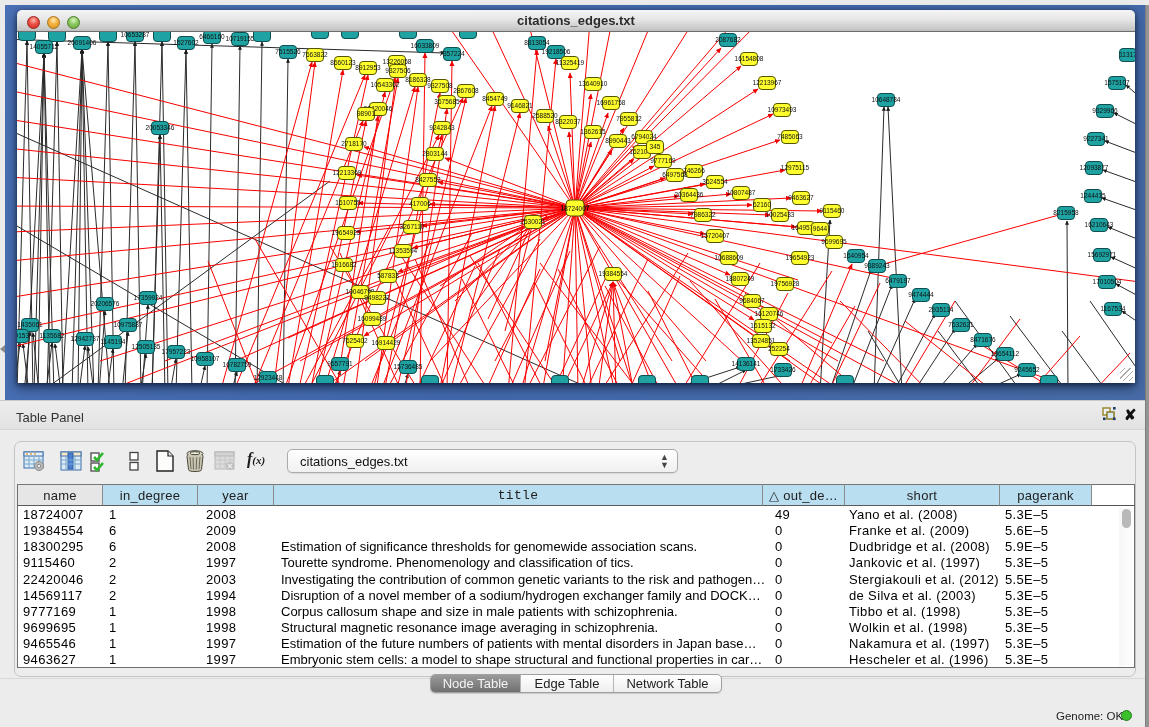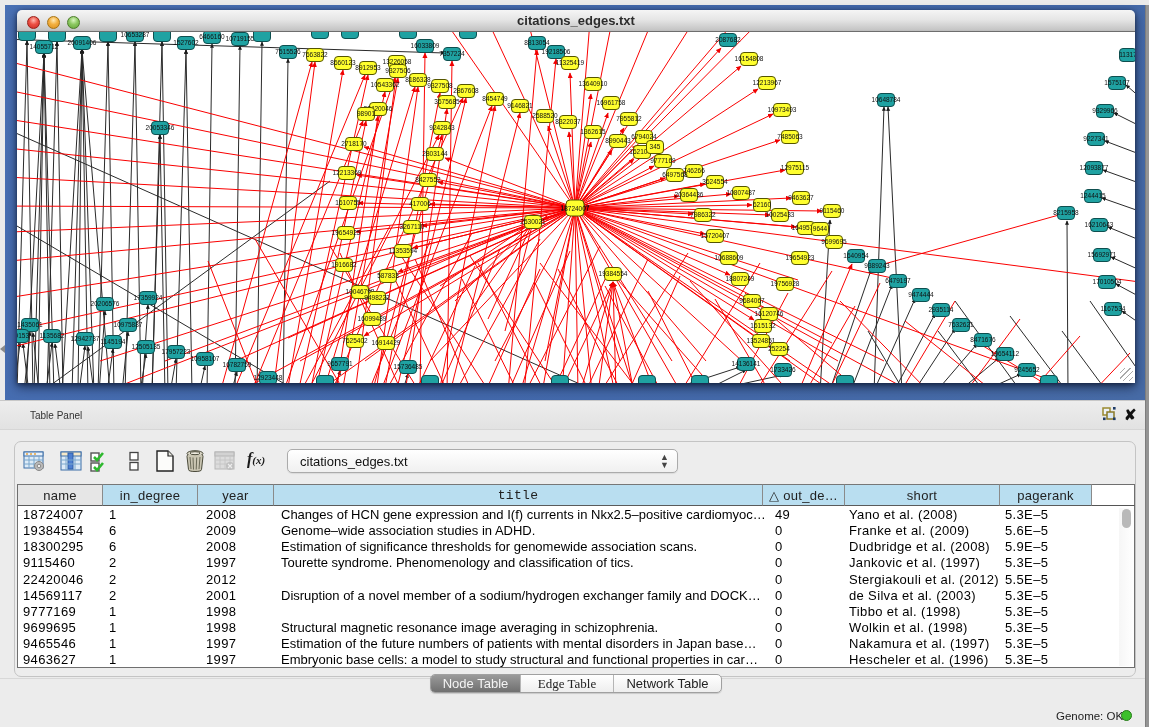--- a/index.html
+++ b/index.html
@@ -15,21 +15,21 @@
 .tl{position:absolute;top:5.5px;width:11px;height:11px;border-radius:50%;}
 #tl1{left:9.5px;background:radial-gradient(circle at 50% 30%,#ffb9b0 0%,#ec5044 45%,#c92a22 100%);border:.5px solid #9a2019;}
 #tl2{left:29.5px;background:radial-gradient(circle at 50% 30%,#ffe9b3 0%,#f3b03f 45%,#d98e1e 100%);border:.5px solid #a87312;}
 #tl3{left:49.5px;background:radial-gradient(circle at 50% 30%,#d8f5c0 0%,#8cc861 45%,#62a437 100%);border:.5px solid #4c7c2a;}
 #canvas{position:absolute;left:0;top:22px;width:1118px;height:351px;background:#ffffff;overflow:hidden;}
 #grip{position:absolute;right:2px;bottom:2px;width:13px;height:13px;
  background:repeating-linear-gradient(135deg,transparent 0 3px,#aaa 3px 4px);}
 #rstrip{position:absolute;left:1145px;top:5px;width:4px;height:722px;background:#949494;border-left:1px solid #7d7d7d;box-sizing:border-box;}
 #tpbar{position:absolute;left:0;top:400px;width:1145px;height:30px;background:linear-gradient(#ededed,#e2e2e2);
  border-top:1px solid #c8c8c8;border-bottom:1px solid #d6d6d6;box-sizing:border-box;}
-#tpbar .t{position:absolute;left:30px;top:9px;font-size:10px;color:#333;}
+#tpbar .t{position:absolute;left:16px;top:9px;font-size:13px;color:#333;}
 #panelbg{position:absolute;left:0;top:430px;width:1145px;height:297px;background:#ececec;}
 #cont{position:absolute;left:14px;top:441px;width:1122px;height:236px;background:#ededed;
  border:1px solid #c4c4c4;border-radius:7px;box-sizing:border-box;}
 .icon{position:absolute;top:449px;}
 #dd{position:absolute;left:287px;top:449px;width:391px;height:24px;background:linear-gradient(#ffffff,#f0f0f0);
  border:1px solid #ababab;border-radius:5px;box-sizing:border-box;box-shadow:0 1px 1px rgba(0,0,0,.08);}
 #dd .t{position:absolute;left:12px;top:4px;font-size:13px;color:#111;}
 #dd .arr{position:absolute;right:8px;top:3px;font-size:9px;color:#444;line-height:8px;text-align:center;}
 #thead{position:absolute;left:17px;top:484px;width:1118px;height:22px;background:#ffffff;
  border:1px solid #6f6f6f;border-bottom:1px solid #555;box-sizing:border-box;}
@@ -40,21 +40,21 @@
  border:1px solid #6f6f6f;border-top:none;box-sizing:border-box;}
 .trow{position:absolute;left:0;width:1118px;height:16px;font-size:13px;color:#000;letter-spacing:0.35px;}
 .trow span{position:absolute;top:0;white-space:nowrap;}
 #vsb{position:absolute;left:1119px;top:508px;width:15px;height:158px;background:linear-gradient(90deg,#f6f6f6,#fff);}
 #vsbt{position:absolute;left:1122px;top:509px;width:9px;height:19px;background:#b9b9b9;border-radius:5px;}
 #botline{position:absolute;left:0;top:678px;width:1145px;height:1px;background:#d8d8d8;}
 #seg{position:absolute;left:430px;top:674px;width:292px;height:19px;border:1px solid #a0a0a0;border-radius:5px;
  box-sizing:border-box;background:linear-gradient(#ffffff,#eeeeee);box-shadow:0 1px 1px rgba(0,0,0,.15);}
 .sg{position:absolute;top:0;height:17px;font-size:13px;text-align:center;line-height:17px;color:#222;}
 #sg1{left:0;width:89px;background:linear-gradient(#9a9a9a,#707070);color:#f4f4f4;border-radius:4px 0 0 4px;}
-#sg2{left:89px;width:93px;border-left:1px solid #b5b5b5;box-sizing:border-box;font-family:Liberation Serif, serif;}
+#sg2{left:89px;width:93px;border-left:1px solid #b5b5b5;box-sizing:border-box;}
 #sg3{left:182px;width:108px;border-left:1px solid #b5b5b5;box-sizing:border-box;}
 #mem{position:absolute;left:1056px;top:710px;font-size:11.5px;color:#222;}
 #memdot{position:absolute;left:1121px;top:710px;width:11px;height:11px;border-radius:50%;
  background:#3cc02b;border:1px solid #267c18;box-sizing:border-box;}
 svg text{user-select:none;}
 </style></head><body>
 <div id="desk">
   <div id="win">
     <div id="tbar">
         <div class="ti">citations_edges.txt</div>
@@ -688,30 +688,28 @@
 <div class="hc" style="left:198px;width:76px;text-align:center;">year</div>
 <div class="hc" style="left:274px;width:489px;font-family:Liberation Mono, monospace;">title</div>
 <div class="hc" style="left:763px;width:82px;">△ out_de…</div>
 <div class="hc" style="left:845px;width:155px;">short</div>
 <div class="hc" style="left:1000px;width:92px;">pagerank</div>
 <div id="tbody">
 <div class="trow" style="top:1.0px">
       <span style="left:5px">18724007</span>
       <span style="left:91px">1</span>
       <span style="left:188px">2008</span>
-      <span style="left:263px;width:486px;overflow:hidden;letter-spacing:0">Changes of HCN gene expression and I(f) currents in Nkx2.5–positive cardiomyoc…</span>
       <span style="left:757px">49</span>
       <span style="left:831px">Yano et al. (2008)</span>
       <span style="left:987px">5.3E–5</span>
     </div>
 <div class="trow" style="top:17.1px">
       <span style="left:5px">19384554</span>
       <span style="left:91px">6</span>
       <span style="left:188px">2009</span>
-      <span style="left:263px;width:486px;overflow:hidden;letter-spacing:0">Genome–wide association studies in ADHD.</span>
       <span style="left:757px">0</span>
       <span style="left:831px">Franke et al. (2009)</span>
       <span style="left:987px">5.6E–5</span>
     </div>
 <div class="trow" style="top:33.3px">
       <span style="left:5px">18300295</span>
       <span style="left:91px">6</span>
       <span style="left:188px">2008</span>
       <span style="left:263px;width:486px;overflow:hidden;letter-spacing:0">Estimation of significance thresholds for genomewide association scans.</span>
       <span style="left:757px">0</span>
@@ -723,38 +721,40 @@
       <span style="left:91px">2</span>
       <span style="left:188px">1997</span>
       <span style="left:263px;width:486px;overflow:hidden;letter-spacing:0">Tourette syndrome. Phenomenology and classification of tics.</span>
       <span style="left:757px">0</span>
       <span style="left:831px">Jankovic et al. (1997)</span>
       <span style="left:987px">5.3E–5</span>
     </div>
 <div class="trow" style="top:65.6px">
       <span style="left:5px">22420046</span>
       <span style="left:91px">2</span>
-      <span style="left:188px">2012</span>
+      <span style="left:188px">2003</span>
+      <span style="left:263px;width:486px;overflow:hidden;letter-spacing:0">Investigating the contribution of common genetic variants to the risk and pathogen…</span>
       <span style="left:757px">0</span>
       <span style="left:831px">Stergiakouli et al. (2012)</span>
       <span style="left:987px">5.5E–5</span>
     </div>
 <div class="trow" style="top:81.8px">
       <span style="left:5px">14569117</span>
       <span style="left:91px">2</span>
-      <span style="left:188px">2001</span>
+      <span style="left:188px">1994</span>
       <span style="left:263px;width:486px;overflow:hidden;letter-spacing:0">Disruption of a novel member of a sodium/hydrogen exchanger family and DOCK…</span>
       <span style="left:757px">0</span>
       <span style="left:831px">de Silva et al. (2003)</span>
       <span style="left:987px">5.3E–5</span>
     </div>
 <div class="trow" style="top:97.9px">
       <span style="left:5px">9777169</span>
       <span style="left:91px">1</span>
       <span style="left:188px">1998</span>
+      <span style="left:263px;width:486px;overflow:hidden;letter-spacing:0">Corpus callosum shape and size in male patients with schizophrenia.</span>
       <span style="left:757px">0</span>
       <span style="left:831px">Tibbo et al. (1998)</span>
       <span style="left:987px">5.3E–5</span>
     </div>
 <div class="trow" style="top:114.0px">
       <span style="left:5px">9699695</span>
       <span style="left:91px">1</span>
       <span style="left:188px">1998</span>
       <span style="left:263px;width:486px;overflow:hidden;letter-spacing:0">Structural magnetic resonance image averaging in schizophrenia.</span>
       <span style="left:757px">0</span>
@@ -767,21 +767,21 @@
       <span style="left:188px">1997</span>
       <span style="left:263px;width:486px;overflow:hidden;letter-spacing:0">Estimation of the future numbers of patients with mental disorders in Japan base…</span>
       <span style="left:757px">0</span>
       <span style="left:831px">Nakamura et al. (1997)</span>
       <span style="left:987px">5.3E–5</span>
     </div>
 <div class="trow" style="top:146.3px">
       <span style="left:5px">9463627</span>
       <span style="left:91px">1</span>
       <span style="left:188px">1997</span>
-      <span style="left:263px;width:486px;overflow:hidden;letter-spacing:0">Embryonic base cells: a model to study structural and functional properties in car…</span>
+      <span style="left:263px;width:486px;overflow:hidden;letter-spacing:0">Embryonic stem cells: a model to shape structural and functional properties in car…</span>
       <span style="left:757px">0</span>
       <span style="left:831px">Hescheler et al. (1996)</span>
       <span style="left:987px">5.3E–5</span>
     </div>
 </div>
 <div id="vsb"></div>
 <div id="vsbt"></div>
 <div id="botline"></div>
 <div id="seg">
     <div class="sg" id="sg1">Node Table</div>

